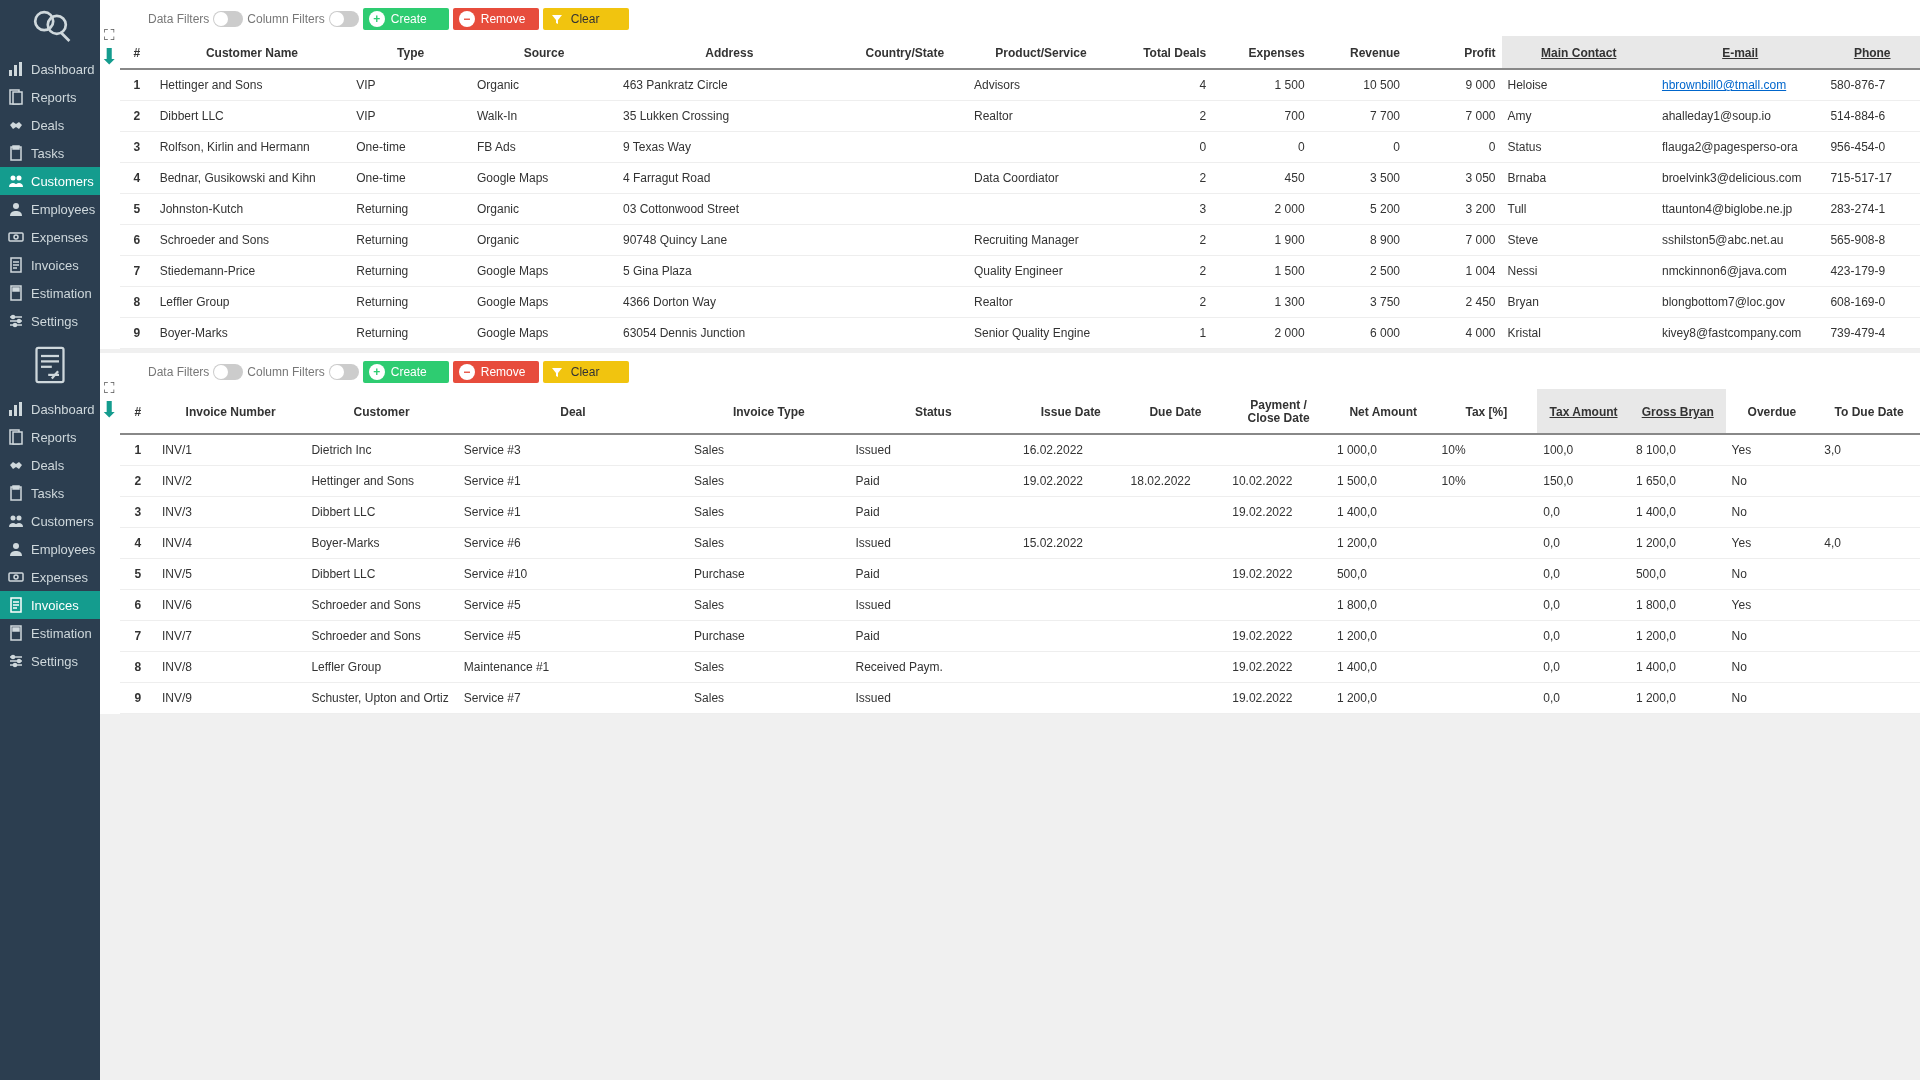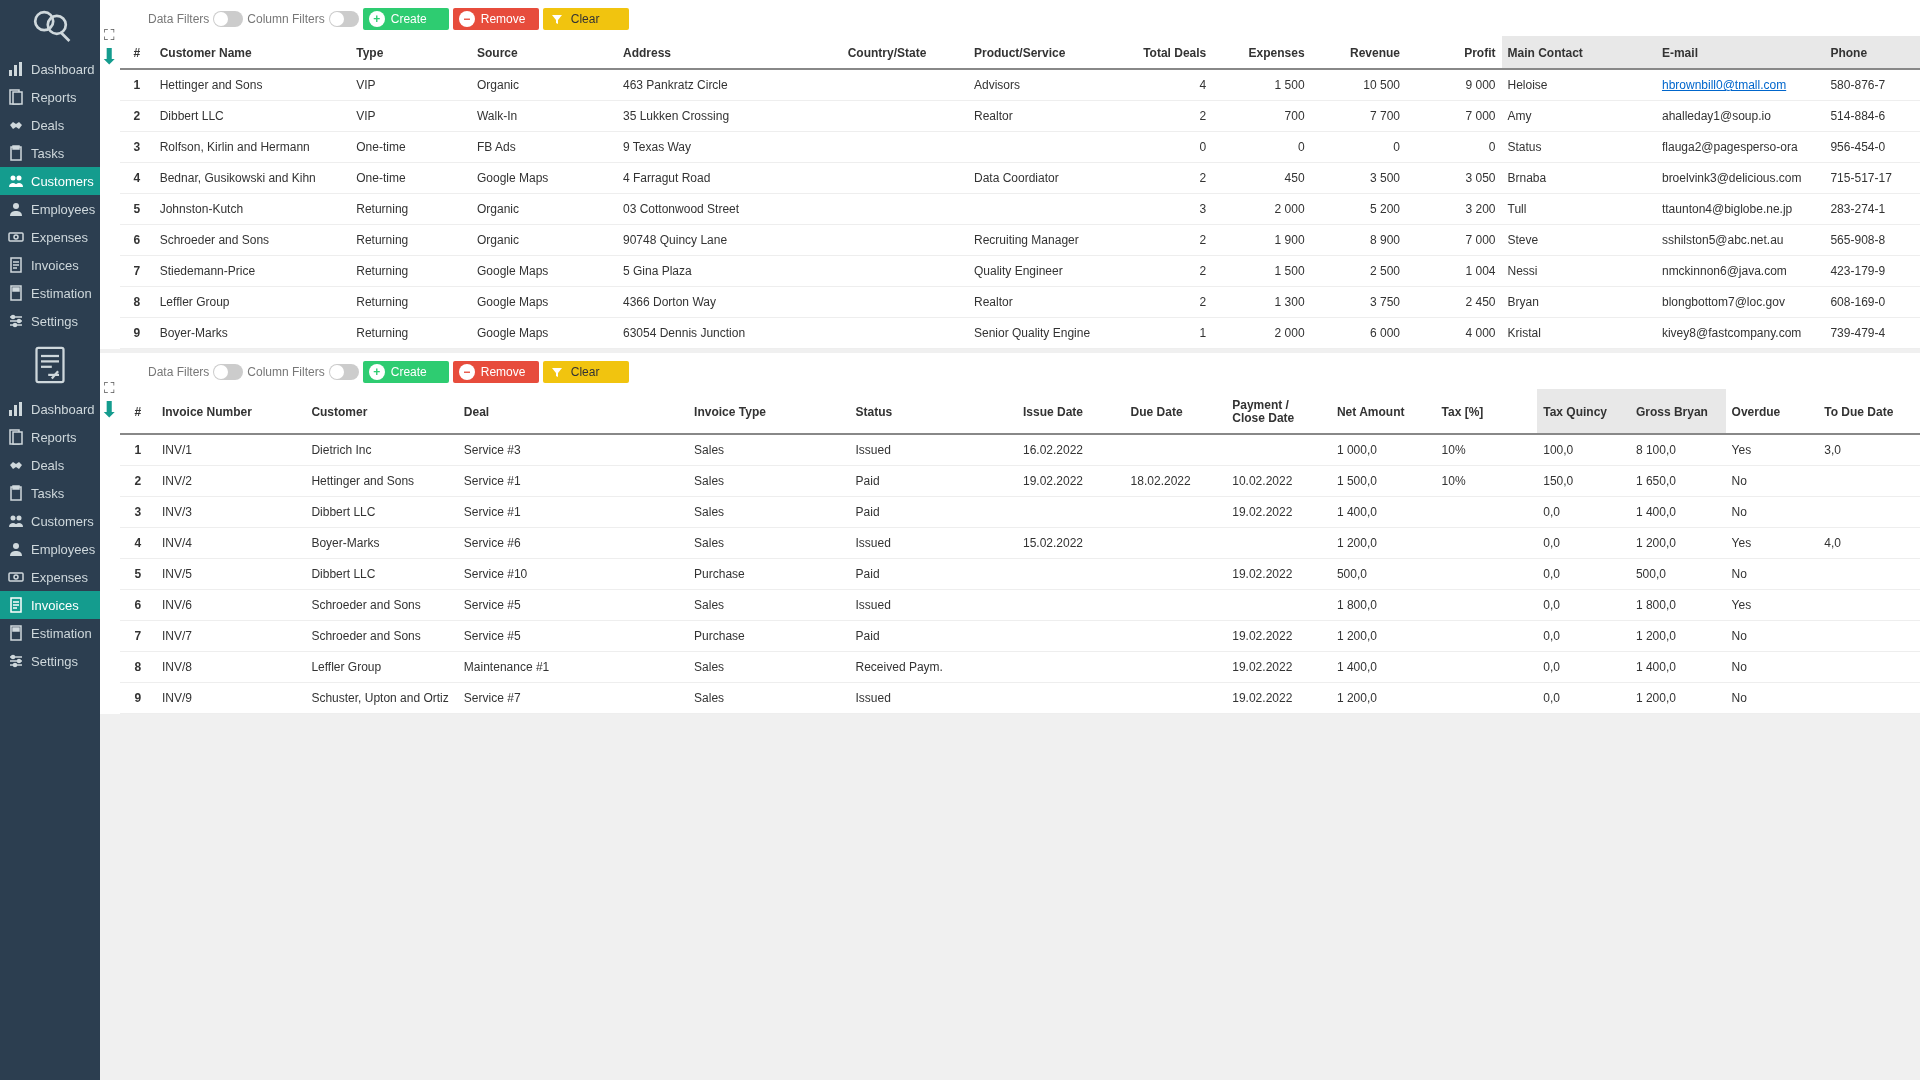--- a/index.html
+++ b/index.html
@@ -26,26 +26,26 @@
   .btn-clear { background:#f1c40f; color:#333;}
   .btn-icon { width:16px; height:16px; background:#fff; border-radius:50%; display:flex; align-items:center; justify-content:center; font-weight:bold; font-size:12px;}
   .btn-create .btn-icon { color:#2ecc71; }
   .btn-remove .btn-icon { color:#e74c3c; }
   .btn-clear .btn-icon { color:#f1c40f; background:transparent; }
   .table-wrap { position:relative; }
   .corner-controls { position:absolute; left:-20px; top:-10px; display:flex; flex-direction:column; align-items:center; gap:2px; z-index:10;}
   .expand-icon { color:#555; font-size:15px; cursor:pointer;}
   .arrow-down { color:#149c8e; font-size:22px; cursor:pointer; line-height:1;}
   table { width:100%; border-collapse: collapse; table-layout: fixed; }
-  thead th { text-align:left; font-weight:600; font-size:12px; padding: 10px 6px 8px; color:#333; background:#fff; border-bottom: 2px solid #888; white-space:nowrap; overflow:hidden; text-overflow:ellipsis;}
+  thead th { text-align:center; font-weight:600; font-size:12px; padding: 10px 6px 8px; color:#333; background:#fff; border-bottom: 2px solid #888; white-space:nowrap; overflow:hidden; text-overflow:ellipsis;}
   thead th.num, td.num { text-align:right; }
   thead th.ctr, td.ctr { text-align:center; }
   tbody td { padding: 8px 6px; font-size:12px; border-bottom: 1px solid #eee; white-space:nowrap; overflow:hidden; text-overflow:ellipsis;}
   .email-link { color:#0066cc; text-decoration:underline; }
-  .th-hl { background:#e8e8e8 !important; }
+  .th-hl { background:#e8e8e8 !important;text-decoration:underline; }
   .panel-container { margin-left: 20px; }
 </style>
 </head>
 <body>
 
 <div class="app">
   <div class="sidebar">
     <div class="logo-area">
       <svg viewBox="0 0 50 50" fill="none" stroke="#cfd8dc" stroke-width="3">
         <circle cx="18" cy="18" r="10"></circle>
@@ -533,21 +533,21 @@
                   <th>Invoice Number</th>
                   <th>Customer</th>
                   <th>Deal</th>
                   <th>Invoice Type</th>
                   <th>Status</th>
                   <th>Issue Date</th>
                   <th>Due Date</th>
                   <th style="white-space: normal; line-height: 1.1;">Payment / Close Date</th>
                   <th>Net Amount</th>
                   <th>Tax [%]</th>
-                  <th class="th-hl" style="white-space: normal; line-height: 1.1;">Tax Quincy</th>
+                  <th class="th-hl" style="white-space: normal; line-height: 1.1;">Tax Amount</th>
                   <th class="th-hl" style="white-space: normal; line-height: 1.1;">Gross Bryan</th>
                   <th>Overdue</th>
                   <th>To Due Date</th>
                 </tr>
               </thead>
           <tbody id="inv-body">
                 <tr>
                   <td class="ctr" style="font-weight: 600;">1</td>
                   <td>INV/1</td>
                   <td>Dietrich Inc</td>

